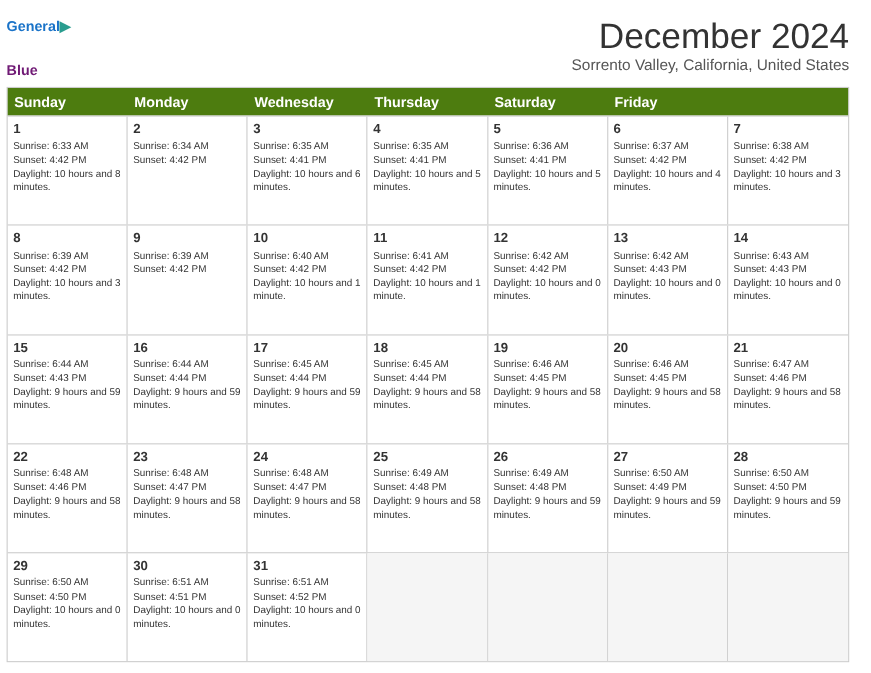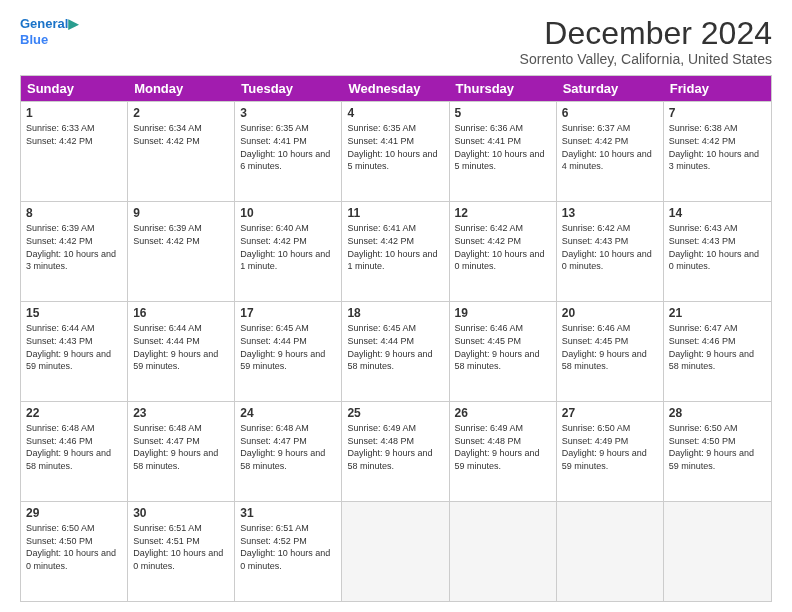--- a/index.html
+++ b/index.html
@@ -6,21 +6,21 @@
     body {
       font-family: Arial, sans-serif;
       background: #fff;
       width: 792px;
       height: 612px;
       overflow: hidden;
     }
     .page {
       width: 792px;
       height: 612px;
-      padding: 16px 20px 10px 20px;
+      padding: 16px 20px 10px 6px;
       display: flex;
       flex-direction: column;
     }
     .header {
       display: flex;
       align-items: flex-start;
       justify-content: space-between;
       margin-bottom: 8px;
     }
     .logo {
@@ -44,21 +44,21 @@
     }
     .calendar {
       flex: 1;
       display: flex;
       flex-direction: column;
       border: 1px solid #ccc;
     }
     .cal-header {
       display: grid;
       grid-template-columns: repeat(7, 1fr);
-      background: #a21caf;
+      background: #4d7c0f;
     }
     .cal-header-cell {
       color: #fff;
       font-size: 13px;
       font-weight: bold;
       padding: 5px 6px;
       text-align: left;
     }
     .cal-body {
       flex: 1;
@@ -99,46 +99,46 @@
     }
   </style>
 </head>
 <body>
 
 <div class="page">
   <div class="header">
     <div class="logo">
   <div style="line-height:1.2; font-size:13px; font-weight:bold;">
     <div style="color:#1a73c8;">General<span style="color:#2a9d8f;">▶</span></div>
-    <div style="color:#3b82f6;">Blue</div>
+    <div style="color:#701a75;margin-top:24px;">Blue</div>
   </div>
 </div>
     <div class="title-section">
       <div class="month-title">December 2024</div>
       <div class="location">Sorrento Valley, California, United States</div>
     </div>
   </div>
 
   <div class="calendar">
     <div class="cal-header" id="cal-header">
         <div class="cal-header-cell">Sunday</div>
         <div class="cal-header-cell">Monday</div>
-        <div class="cal-header-cell">Tuesday</div>
         <div class="cal-header-cell">Wednesday</div>
         <div class="cal-header-cell">Thursday</div>
         <div class="cal-header-cell">Saturday</div>
         <div class="cal-header-cell">Friday</div>
       </div>
     <div class="cal-body" id="cal-body">
         <div class="cal-row">
           <div class="cal-cell">
         <span class="day-num">1</span>
         <div class="cell-content">
           <span>Sunrise: 6:33 AM</span><br>
           <span>Sunset: 4:42 PM</span><br>
+          <span>Daylight: 10 hours and 8 minutes.</span>
         </div>
       </div>
           <div class="cal-cell">
         <span class="day-num">2</span>
         <div class="cell-content">
           <span>Sunrise: 6:34 AM</span><br>
           <span>Sunset: 4:42 PM</span><br>
         </div>
       </div>
           <div class="cal-cell">

